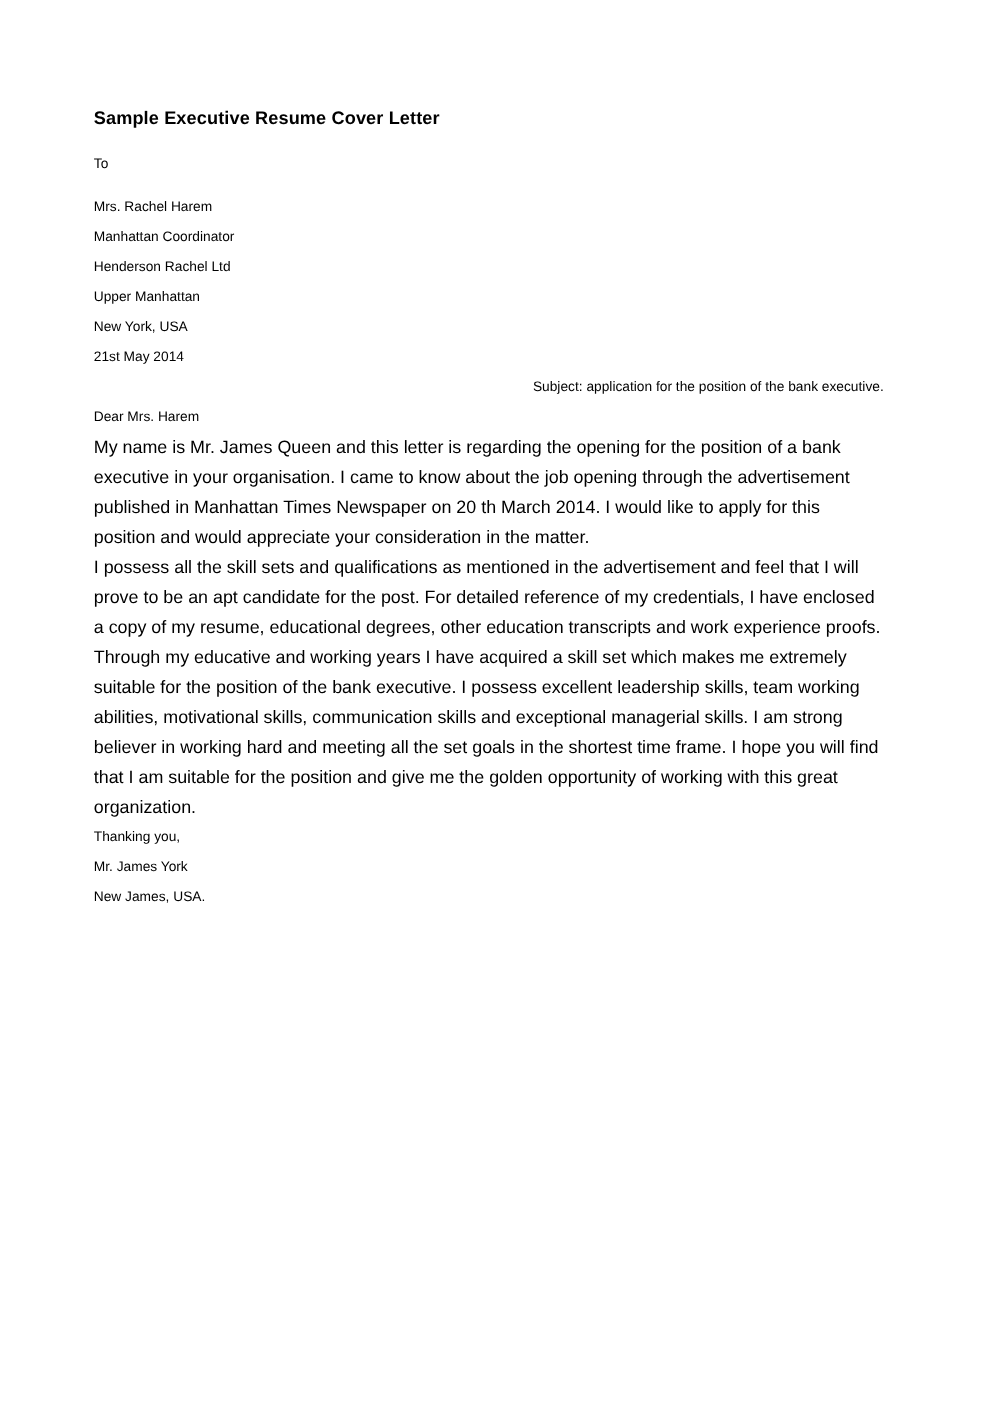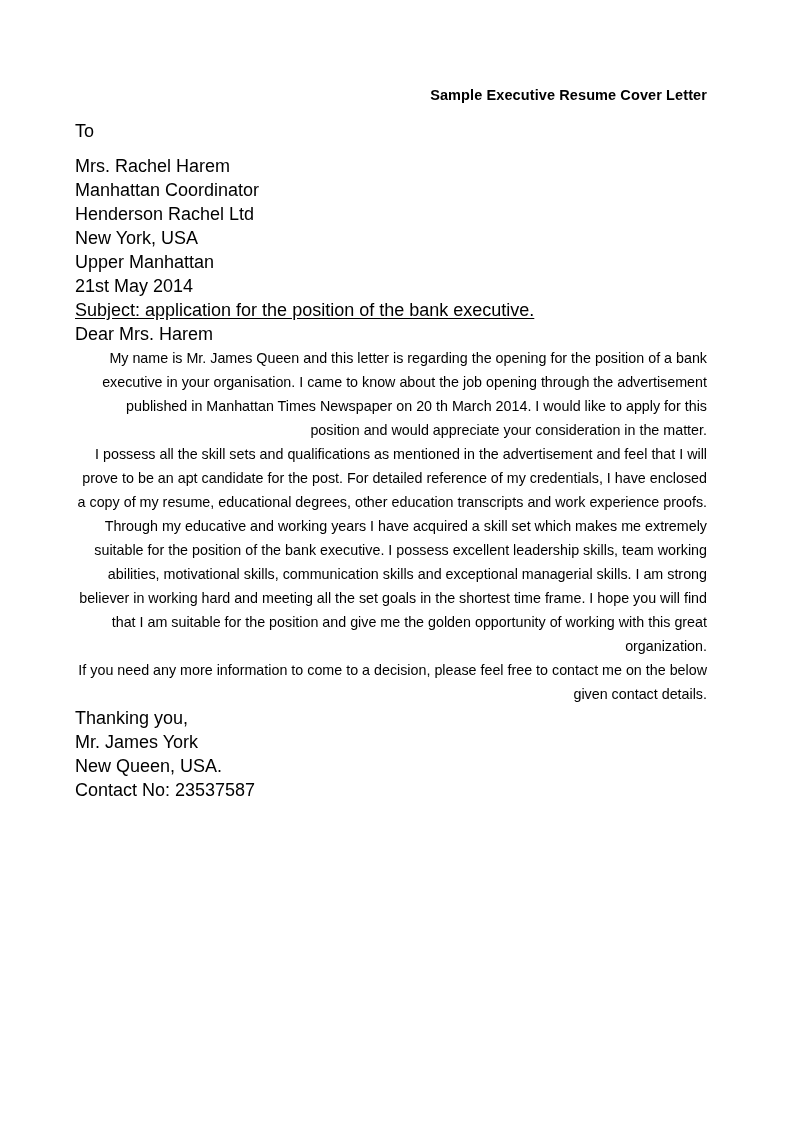--- a/index.html
+++ b/index.html
@@ -34,85 +34,82 @@
     width: 632px;
   }
 
   .doc-title {
     font-size: 14.5px;
     font-weight: bold;
     line-height: 20px;
     letter-spacing: 0.1px;
     margin: 0 0 14px 0;
     white-space: nowrap;
-    text-align: right;
   }
 
   
   .line {
-    font-size: 18px;
+    font-size: 11px;
     line-height: 24px;
     margin: 0;
     white-space: nowrap;
   }
 
   .salutation-to {
     margin-bottom: 11px;
   }
 
   .subject-line {
-    text-decoration: underline;
     text-underline-offset: 2px;
+    text-align: right;
   }
 
   .para {
     font-size: 14.3px;
     line-height: 24px;
     margin: 0;
-    text-align: right;
+    text-align: left;
   }
 
   
   .addr-block .line { }
   .sign-block .line { }
 </style>
 </head>
 <body>
 
 <div id="page">
   <div id="letter">
 
     <h1 class="doc-title">Sample Executive Resume Cover Letter</h1>
 
     <p class="line salutation-to">To</p>
 
     <div class="addr-block">
       <p class="line">Mrs. Rachel Harem</p>
       <p class="line">Manhattan Coordinator</p>
       <p class="line">Henderson Rachel Ltd</p>
+      <p class="line">Upper Manhattan</p>
       <p class="line">New York, USA</p>
-      <p class="line">Upper Manhattan</p>
     </div>
 
     <p class="line">21st May 2014</p>
 
     <p class="line subject-line">Subject: application for the position of the bank executive.</p>
 
     <p class="line">Dear Mrs. Harem</p>
 
     <p class="para">My name is Mr. James Queen and this letter is regarding the opening for the position of a bank executive in your organisation. I came to know about the job opening through the advertisement published in Manhattan Times Newspaper on 20 th March 2014. I would like to apply for this position and would appreciate your consideration in the matter.</p>
 
     <p class="para">I possess all the skill sets and qualifications as mentioned in the advertisement and feel that I will prove to be an apt candidate for the post. For detailed reference of my credentials, I have enclosed a copy of my resume, educational degrees, other education transcripts and work experience proofs.</p>
 
     <p class="para">Through my educative and working years I have acquired a skill set which makes me extremely suitable for the position of the bank executive.  I possess excellent leadership skills, team working abilities, motivational skills, communication skills and exceptional managerial skills. I am strong believer in working hard and meeting all the set goals in the shortest time frame. I hope you will find that I am suitable for the position and give me the golden opportunity of working with this great organization.</p>
 
-    <p class="para">If you need any more information to come to a decision, please feel free to contact me on the below given contact details.</p>
 
     <p class="line">Thanking you,</p>
 
     <div class="sign-block">
       <p class="line">Mr. James York</p>
-      <p class="line">New Queen, USA.</p>
-      <p class="line">Contact No: 23537587</p>
+      <p class="line">New James, USA.</p>
     </div>
 
   </div>
 </div>
 
 </body></html>

